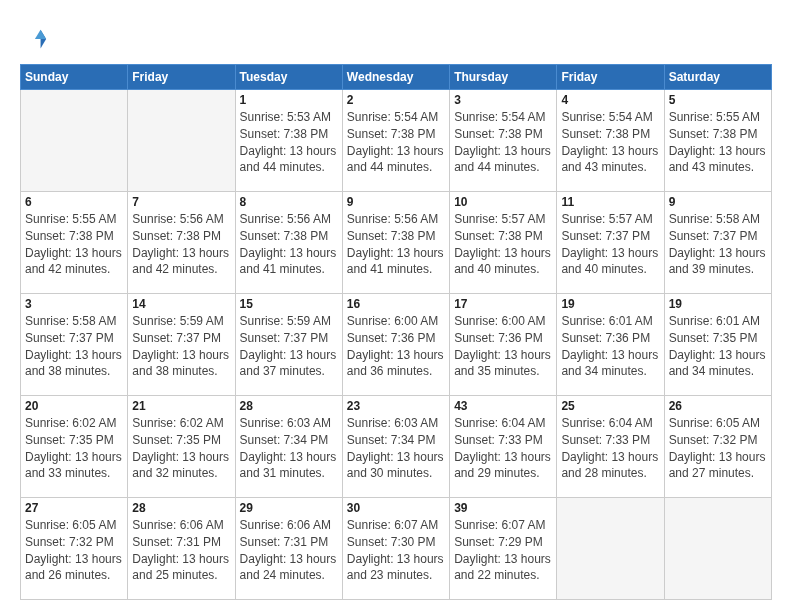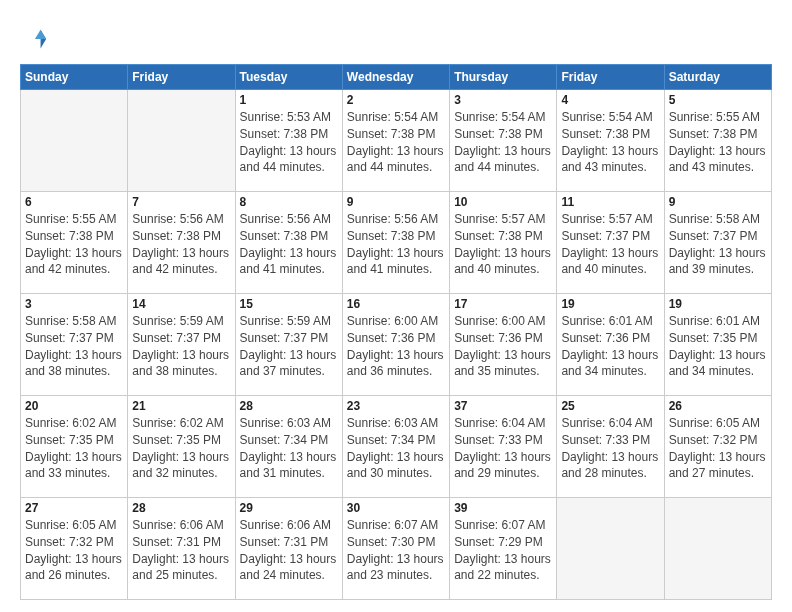--- a/index.html
+++ b/index.html
@@ -229,21 +229,21 @@
           </td>
           <td>
             <div class="day-number">28</div>
             <div class="day-info">Sunrise: 6:03 AM<br>Sunset: 7:34 PM<br>Daylight: 13 hours and 31 minutes.</div>
           </td>
           <td>
             <div class="day-number">23</div>
             <div class="day-info">Sunrise: 6:03 AM<br>Sunset: 7:34 PM<br>Daylight: 13 hours and 30 minutes.</div>
           </td>
           <td>
-            <div class="day-number">37</div>
+            <div class="day-number">43</div>
             <div class="day-info">Sunrise: 6:04 AM<br>Sunset: 7:33 PM<br>Daylight: 13 hours and 29 minutes.</div>
           </td>
           <td>
             <div class="day-number">25</div>
             <div class="day-info">Sunrise: 6:04 AM<br>Sunset: 7:33 PM<br>Daylight: 13 hours and 28 minutes.</div>
           </td>
           <td>
             <div class="day-number">26</div>
             <div class="day-info">Sunrise: 6:05 AM<br>Sunset: 7:32 PM<br>Daylight: 13 hours and 27 minutes.</div>
           </td>

